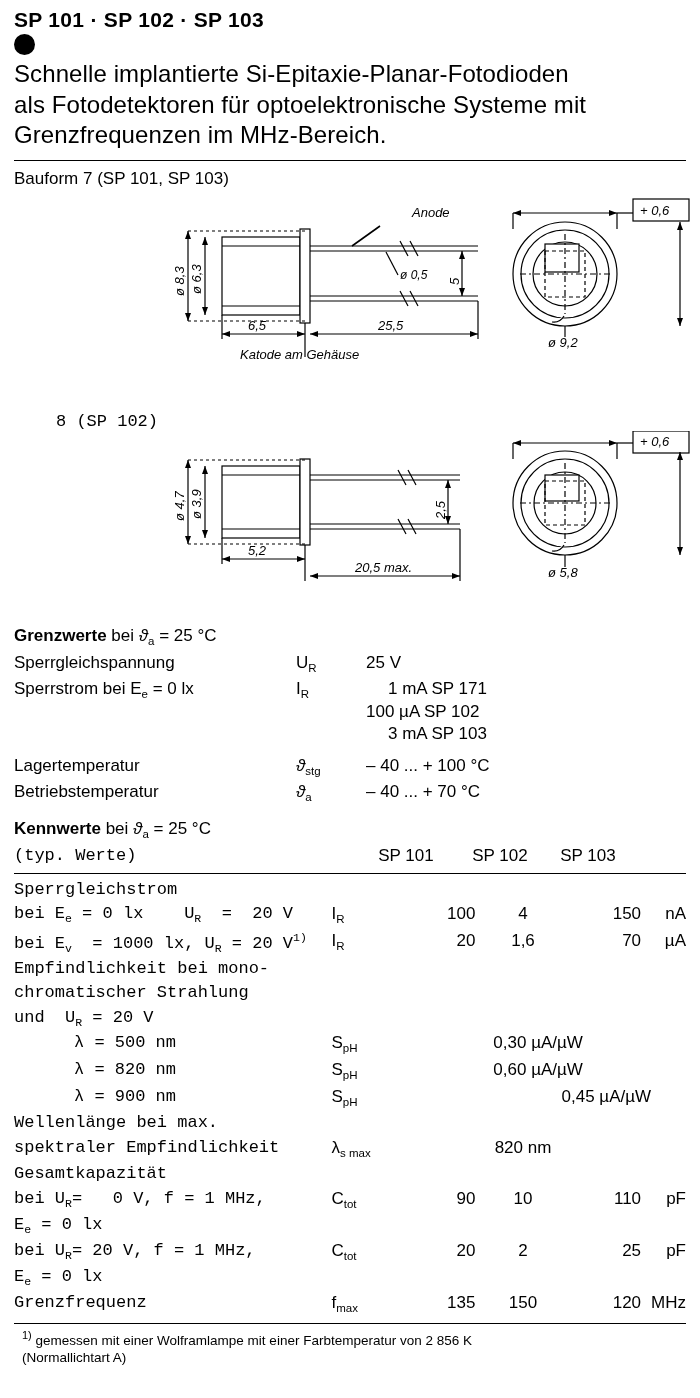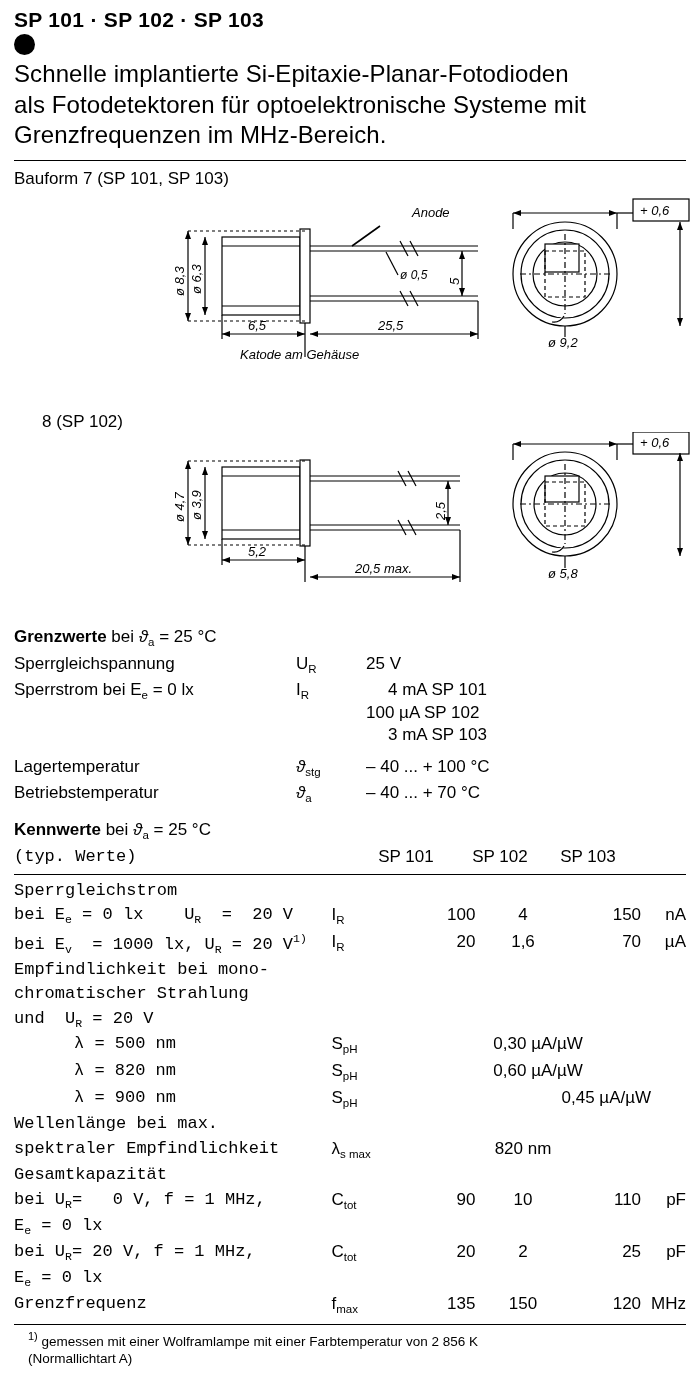--- a/index.html
+++ b/index.html
@@ -57,21 +57,22 @@
     border-top: 1.6px solid #000;
     margin: 9px 14px 0 14px;
   }
 
   
   .drawing-caption {
     font-size: 17px;
     margin: 8px 0 0 14px;
   }
   .drawing-caption.indent {
-    margin-left: 42px;
+    margin-left: 56px;
+    font-family: Liberation Mono, monospace;
   }
   .drawing-wrap {
     position: relative;
     width: 700px;
   }
   .drawing-wrap svg {
     display: block;
   }
 
   
@@ -119,21 +120,21 @@
 
   .divider-line {
     border: 0;
     border-top: 1.4px solid #000;
     margin: 4px 0 4px 0;
   }
   .nowrap { white-space: nowrap; }
 
   .footnote {
     font-size: 13.5px;
-    padding: 4px 14px 0 28px;
+    padding: 4px 14px 0 22px;
     line-height: 1.3;
   }
   .footnote .fn-mark { font-size: 11px; vertical-align: super; }
 
   .indent-lambda { padding-left: 60px !important; }
   .mid-span { text-align: center; }
 </style>
 </head>
 <body>
 
@@ -323,21 +324,21 @@
       <tbody>
         <tr>
           <td class="l-label">Sperrgleichspannung</td>
           <td class="l-sym">U<span class="sub">R</span></td>
           <td class="l-val">25 V</td>
         </tr>
         <tr>
           <td class="l-label">Sperrstrom bei E<span class="sub">e</span> = 0 lx</td>
           <td class="l-sym">I<span class="sub">R</span></td>
           <td class="l-val">
-            <div class="nowrap" style="padding-left:22px">4 mA   SP 101</div>
+            <div class="nowrap" style="padding-left:22px">1 mA   SP 171</div>
             <div class="nowrap">100 µA   SP 102</div>
             <div class="nowrap" style="padding-left:22px">3 mA   SP 103</div>
           </td>
         </tr>
         <tr>
           <td class="l-label" style="padding-top:8px">Lagertemperatur</td>
           <td class="l-sym" style="padding-top:8px"><span class="ital">ϑ</span><span class="sub">stg</span></td>
           <td class="l-val" style="padding-top:8px">– 40 ... + 100 °C</td>
         </tr>
         <tr>

